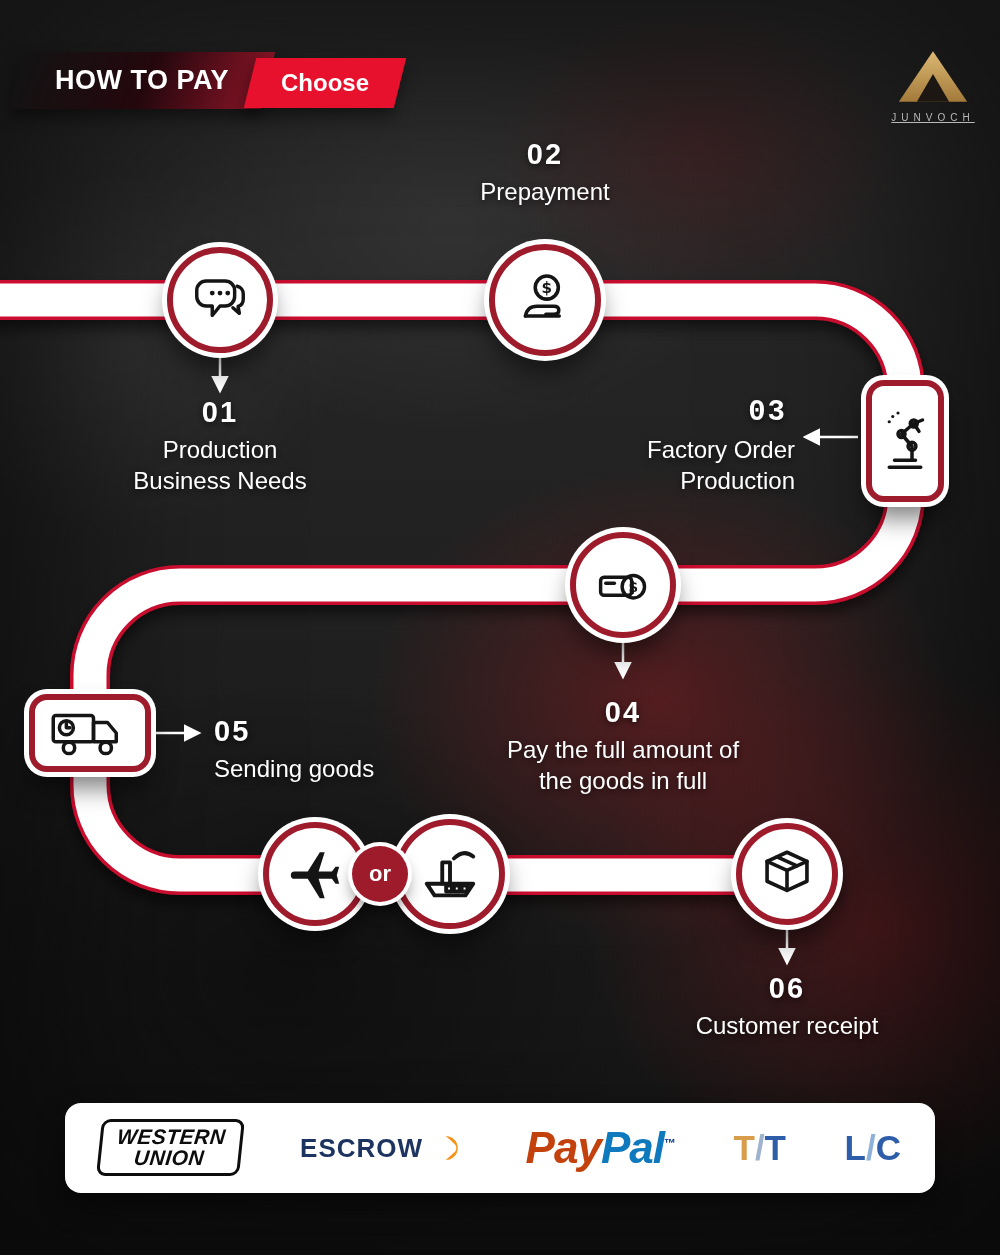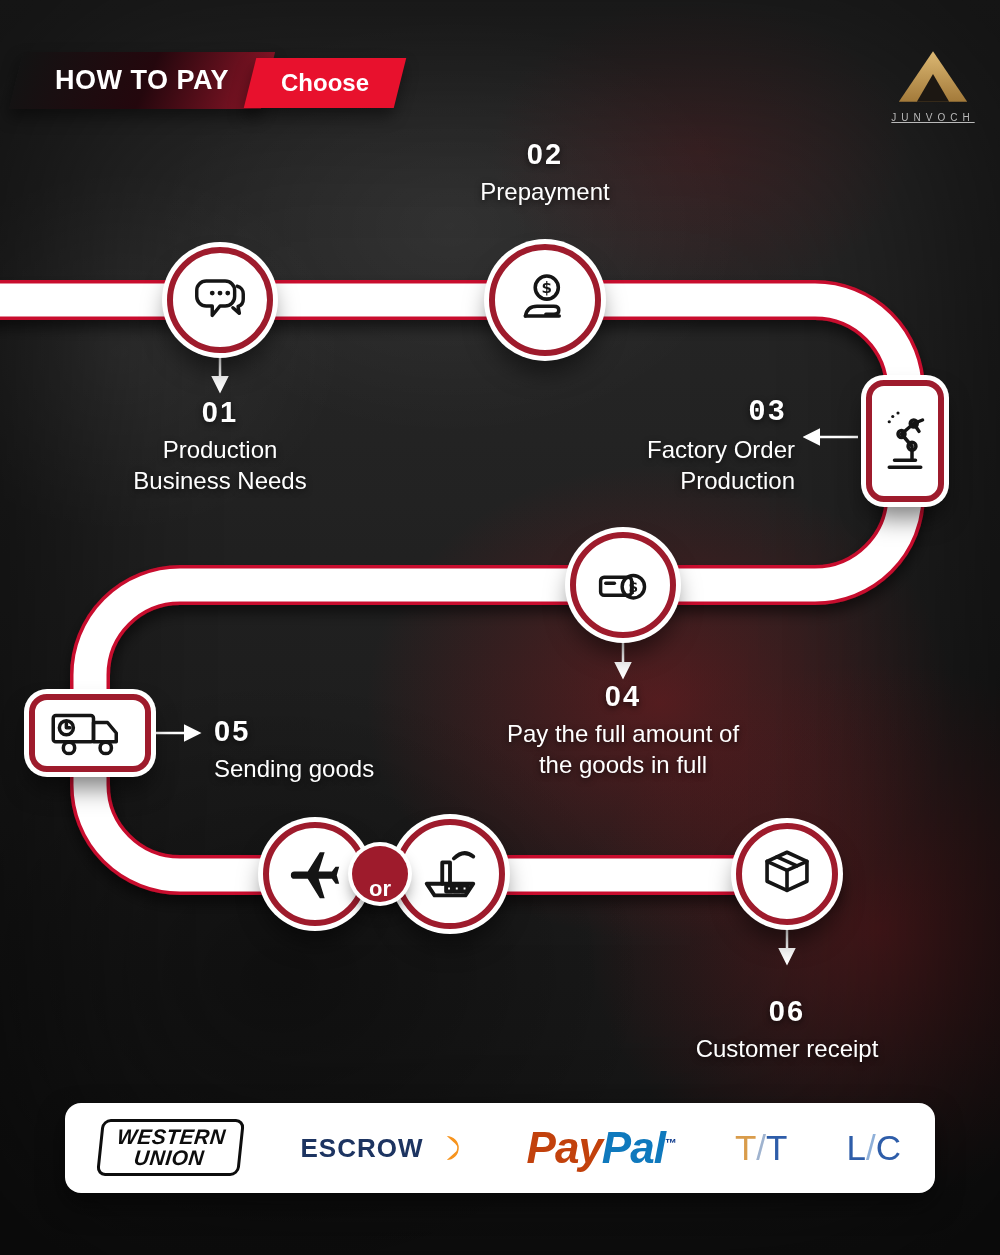--- a/index.html
+++ b/index.html
@@ -60,21 +60,21 @@
     background:#fff; border-radius:16px; box-shadow:0 12px 26px rgba(0,0,0,.5);
     display:flex; align-items:center; justify-content:space-between; padding:0 34px; }
   .wu { border:3px solid #0d0d0d; border-radius:9px; padding:5px 14px; transform:skewX(-6deg); background:#fff; }
   .wu-inner { transform:skewX(0deg); font-style:italic; font-weight:800; font-size:21px; line-height:.98;
     color:#0d0d0d; letter-spacing:.5px; text-align:center; }
   .escrow { display:flex; align-items:center; gap:20px; }
   .escrow-text { font-weight:800; font-size:26px; color:#1d3461; letter-spacing:1px; }
   .paypal { font-style:italic; font-weight:800; font-size:44px; letter-spacing:-1px; white-space:nowrap; }
   .pp1 { color:#c2410c; } .pp2 { color:#0f79bd; }
   .pptm { font-size:12px; color:#003087; vertical-align:super; font-style:normal; }
-  .tt, .lc { font-size:35px; font-weight:400; white-space:nowrap; }
+  .tt, .lc { font-size:35px; font-weight:700; white-space:nowrap; }
   .tt1 { color:#d99c4b; } .tts { color:#9fb3cf; } .tt2 { color:#2e5da9; }
   .lc1 { color:#2e5da9; } .lcs { color:#8fb0d9; } .lc2 { color:#2e5da9; }
 </style>
 </head>
 <body>
 
 <div class="stage">
   <div class="vignette"></div>
 
   <div class="banner">
@@ -167,21 +167,21 @@
       <circle class="icon-stroke" cx="24" cy="49" r="6.5" fill="#ffffff"></circle>
       <circle class="icon-stroke" cx="66" cy="49" r="6.5" fill="#ffffff"></circle>
     </svg>
   </div>
 
   <div class="node circle" style="left:263px; top:822px; width:104px; height:104px;">
     <svg width="58" height="58" viewBox="0 0 24 24">
       <path class="icon-fill" transform="rotate(-90 12 12)" d="M21 16v-2l-8-5V3.5a1.5 1.5 0 0 0-3 0V9l-8 5v2l8-2.5V19l-2 1.5V22l3.5-1 3.5 1v-1.5L13 19v-5.5l8 2.5z"></path>
     </svg>
   </div>
-  <div class="or-node" style="left:352px; top:846px;align-items:flex-end;">
+  <div class="or-node" style="left:352px; top:846px;">
     <span>or</span>
   </div>
   <div class="node circle" style="left:395px; top:819px; width:110px; height:110px;">
     <svg width="62" height="62" viewBox="0 0 64 64">
       <path class="icon-stroke" d="M24 42 V20 h8 v22"></path>
       <path class="icon-stroke" d="M36 16 q10 -10 20 -2"></path>
       <path class="icon-stroke" d="M8 42 h48 l-8 12 H16 Z"></path>
       <rect class="icon-stroke" x="36" y="44" width="6" height="6"></rect>
       <rect class="icon-stroke" x="44" y="44" width="6" height="6"></rect>
       <rect class="icon-stroke" x="28" y="44" width="6" height="6"></rect>
@@ -213,36 +213,36 @@
   </div>
 
   <div class="step-label" style="left:590px; top:396px; width:205px; text-align:right;">
     <div class="step-num" style="padding-right:8px;font-family:Liberation Mono, monospace;">03</div>
     <div class="step-text">
       <span>Factory Order</span><br>
       <span>Production</span>
     </div>
   </div>
 
-  <div class="step-label" style="left:473px; top:680px; width:300px;">
+  <div class="step-label" style="left:473px; top:696px; width:300px;">
     <div class="step-num">04</div>
     <div class="step-text">
       <span>Pay the full amount of</span><br>
       <span>the goods in full</span>
     </div>
   </div>
 
   <div class="step-label" style="left:214px; top:701px; width:220px; text-align:left;margin-top:14px;">
     <div class="step-num">05</div>
     <div class="step-text">
       <span>Sending goods</span>
     </div>
   </div>
 
-  <div class="step-label" style="left:657px; top:972px; width:260px;margin-top:23px;">
+  <div class="step-label" style="left:657px; top:972px; width:260px;">
     <div class="step-num">06</div>
     <div class="step-text">
       <span>Customer receipt</span>
     </div>
   </div>
 
   <div class="paybar">
     <div class="wu">
       <div class="wu-inner">
         <div>WESTERN</div>

